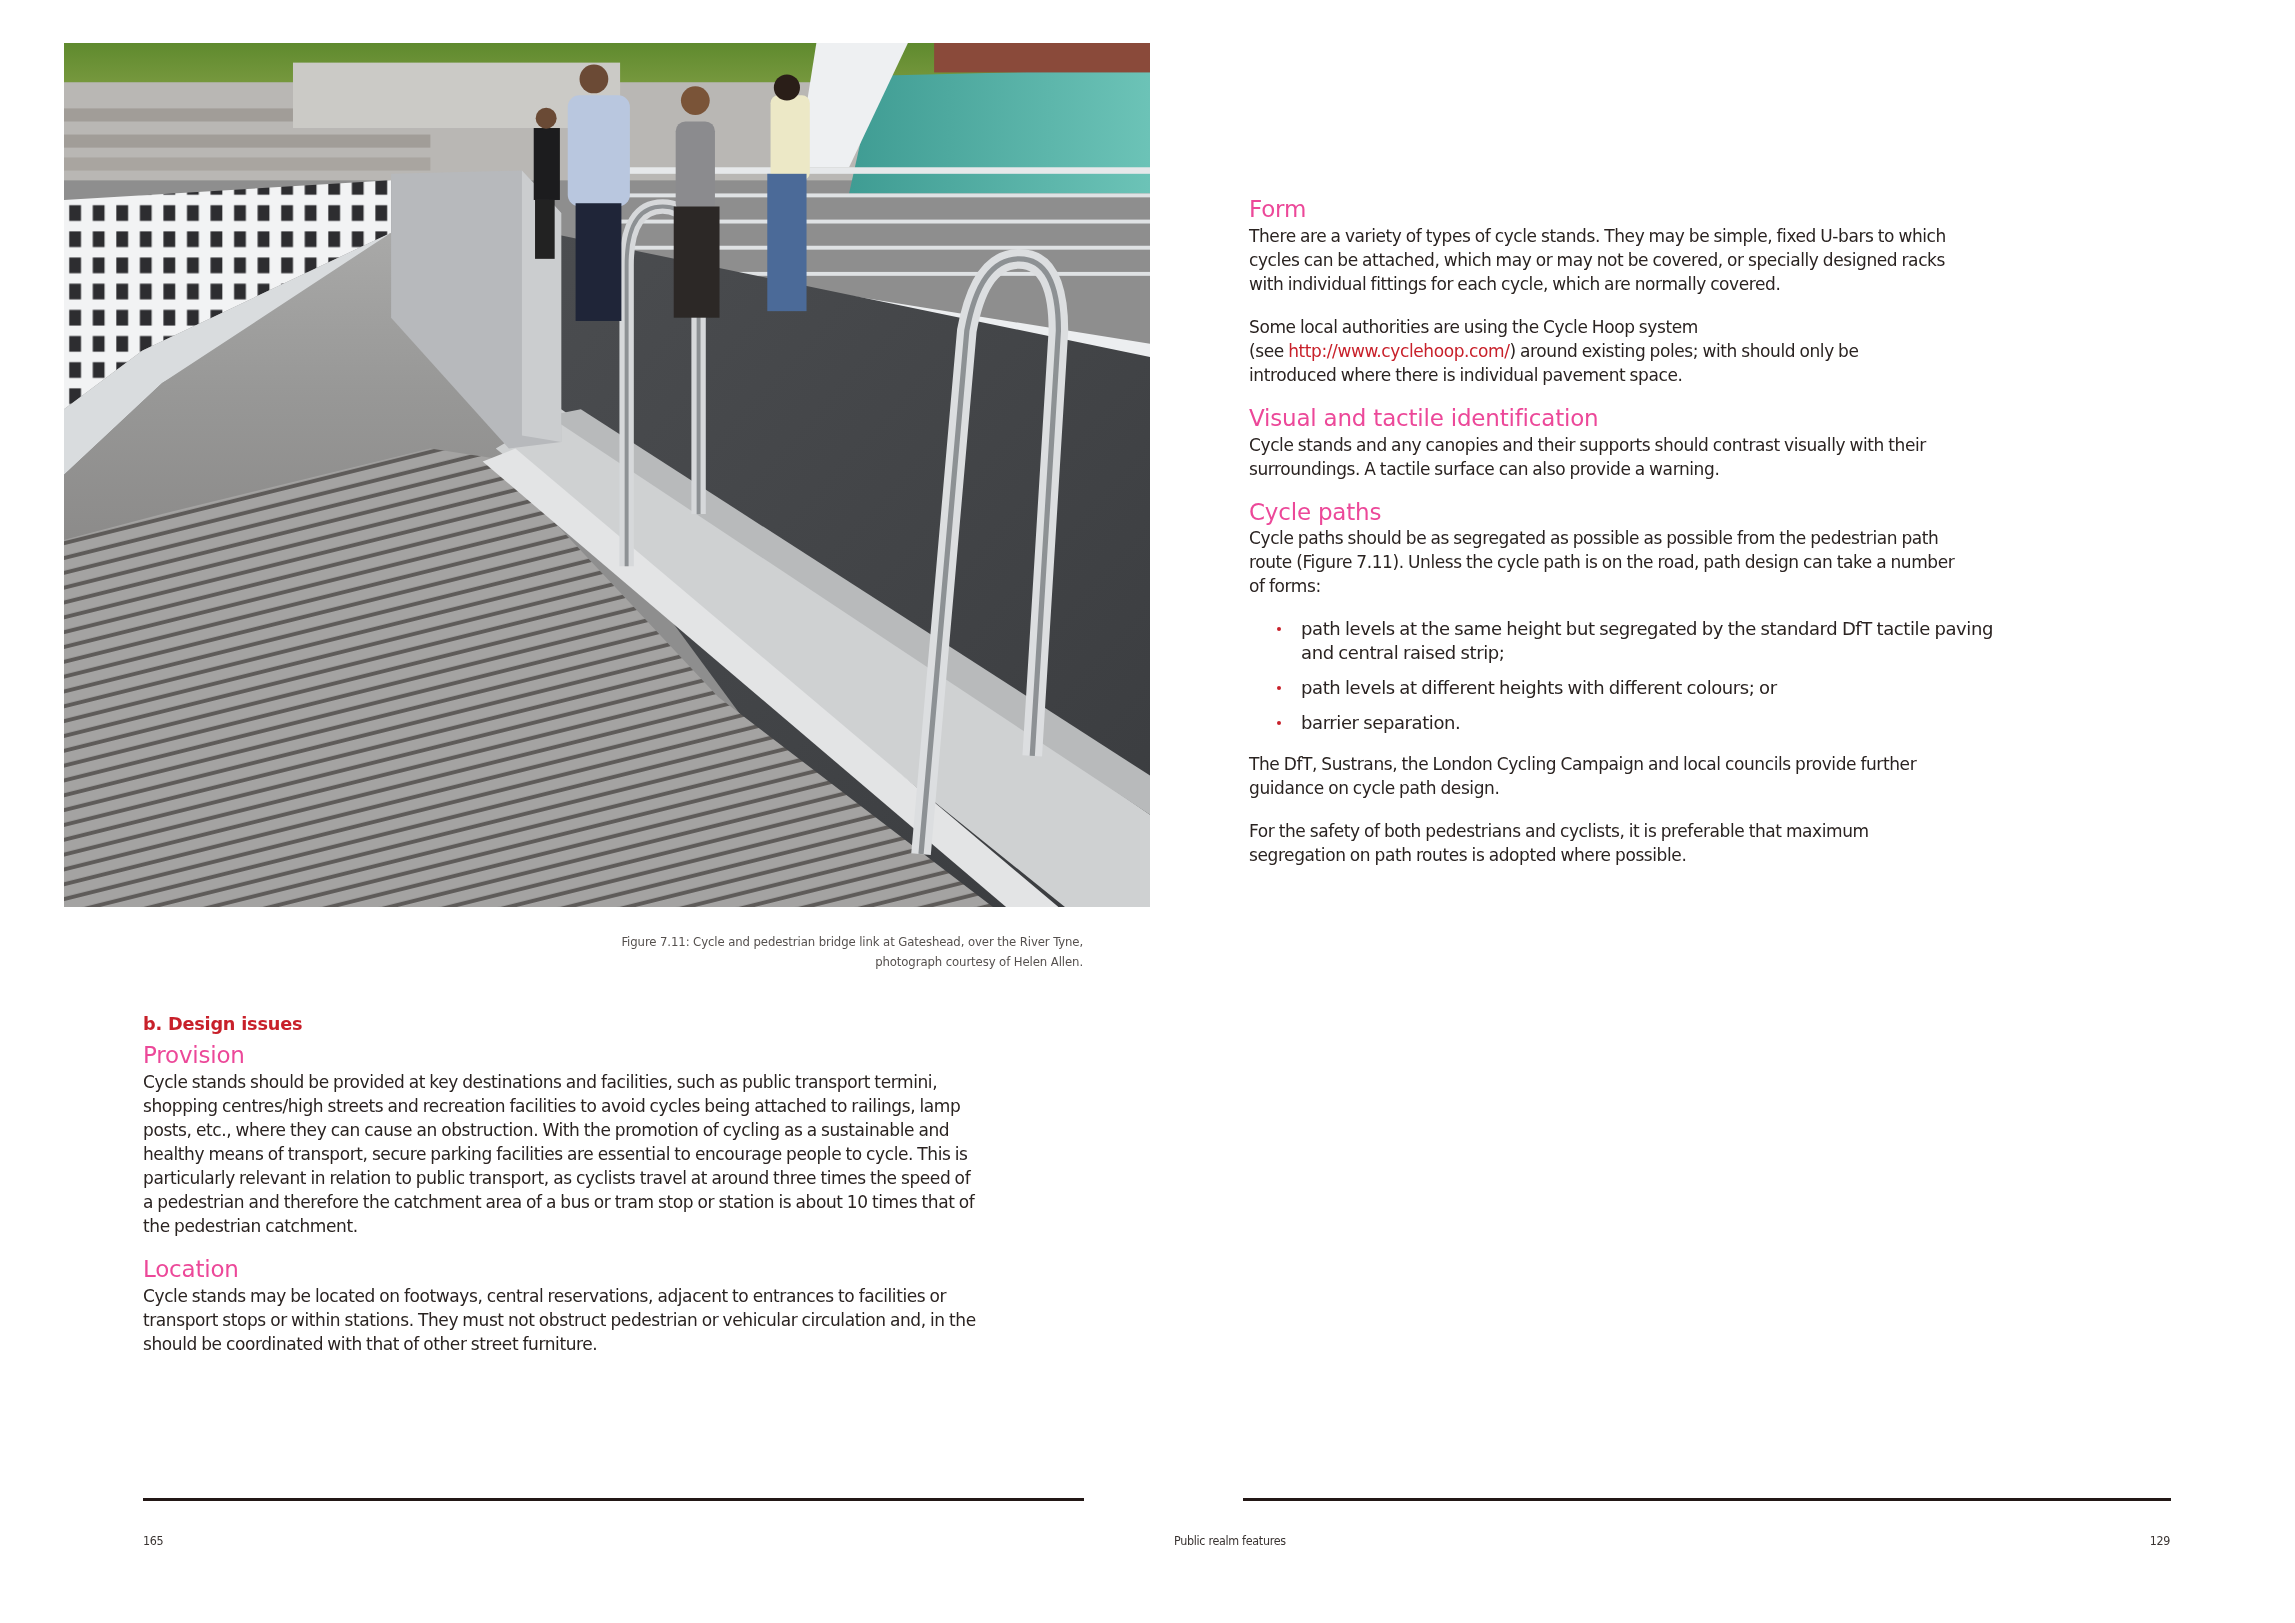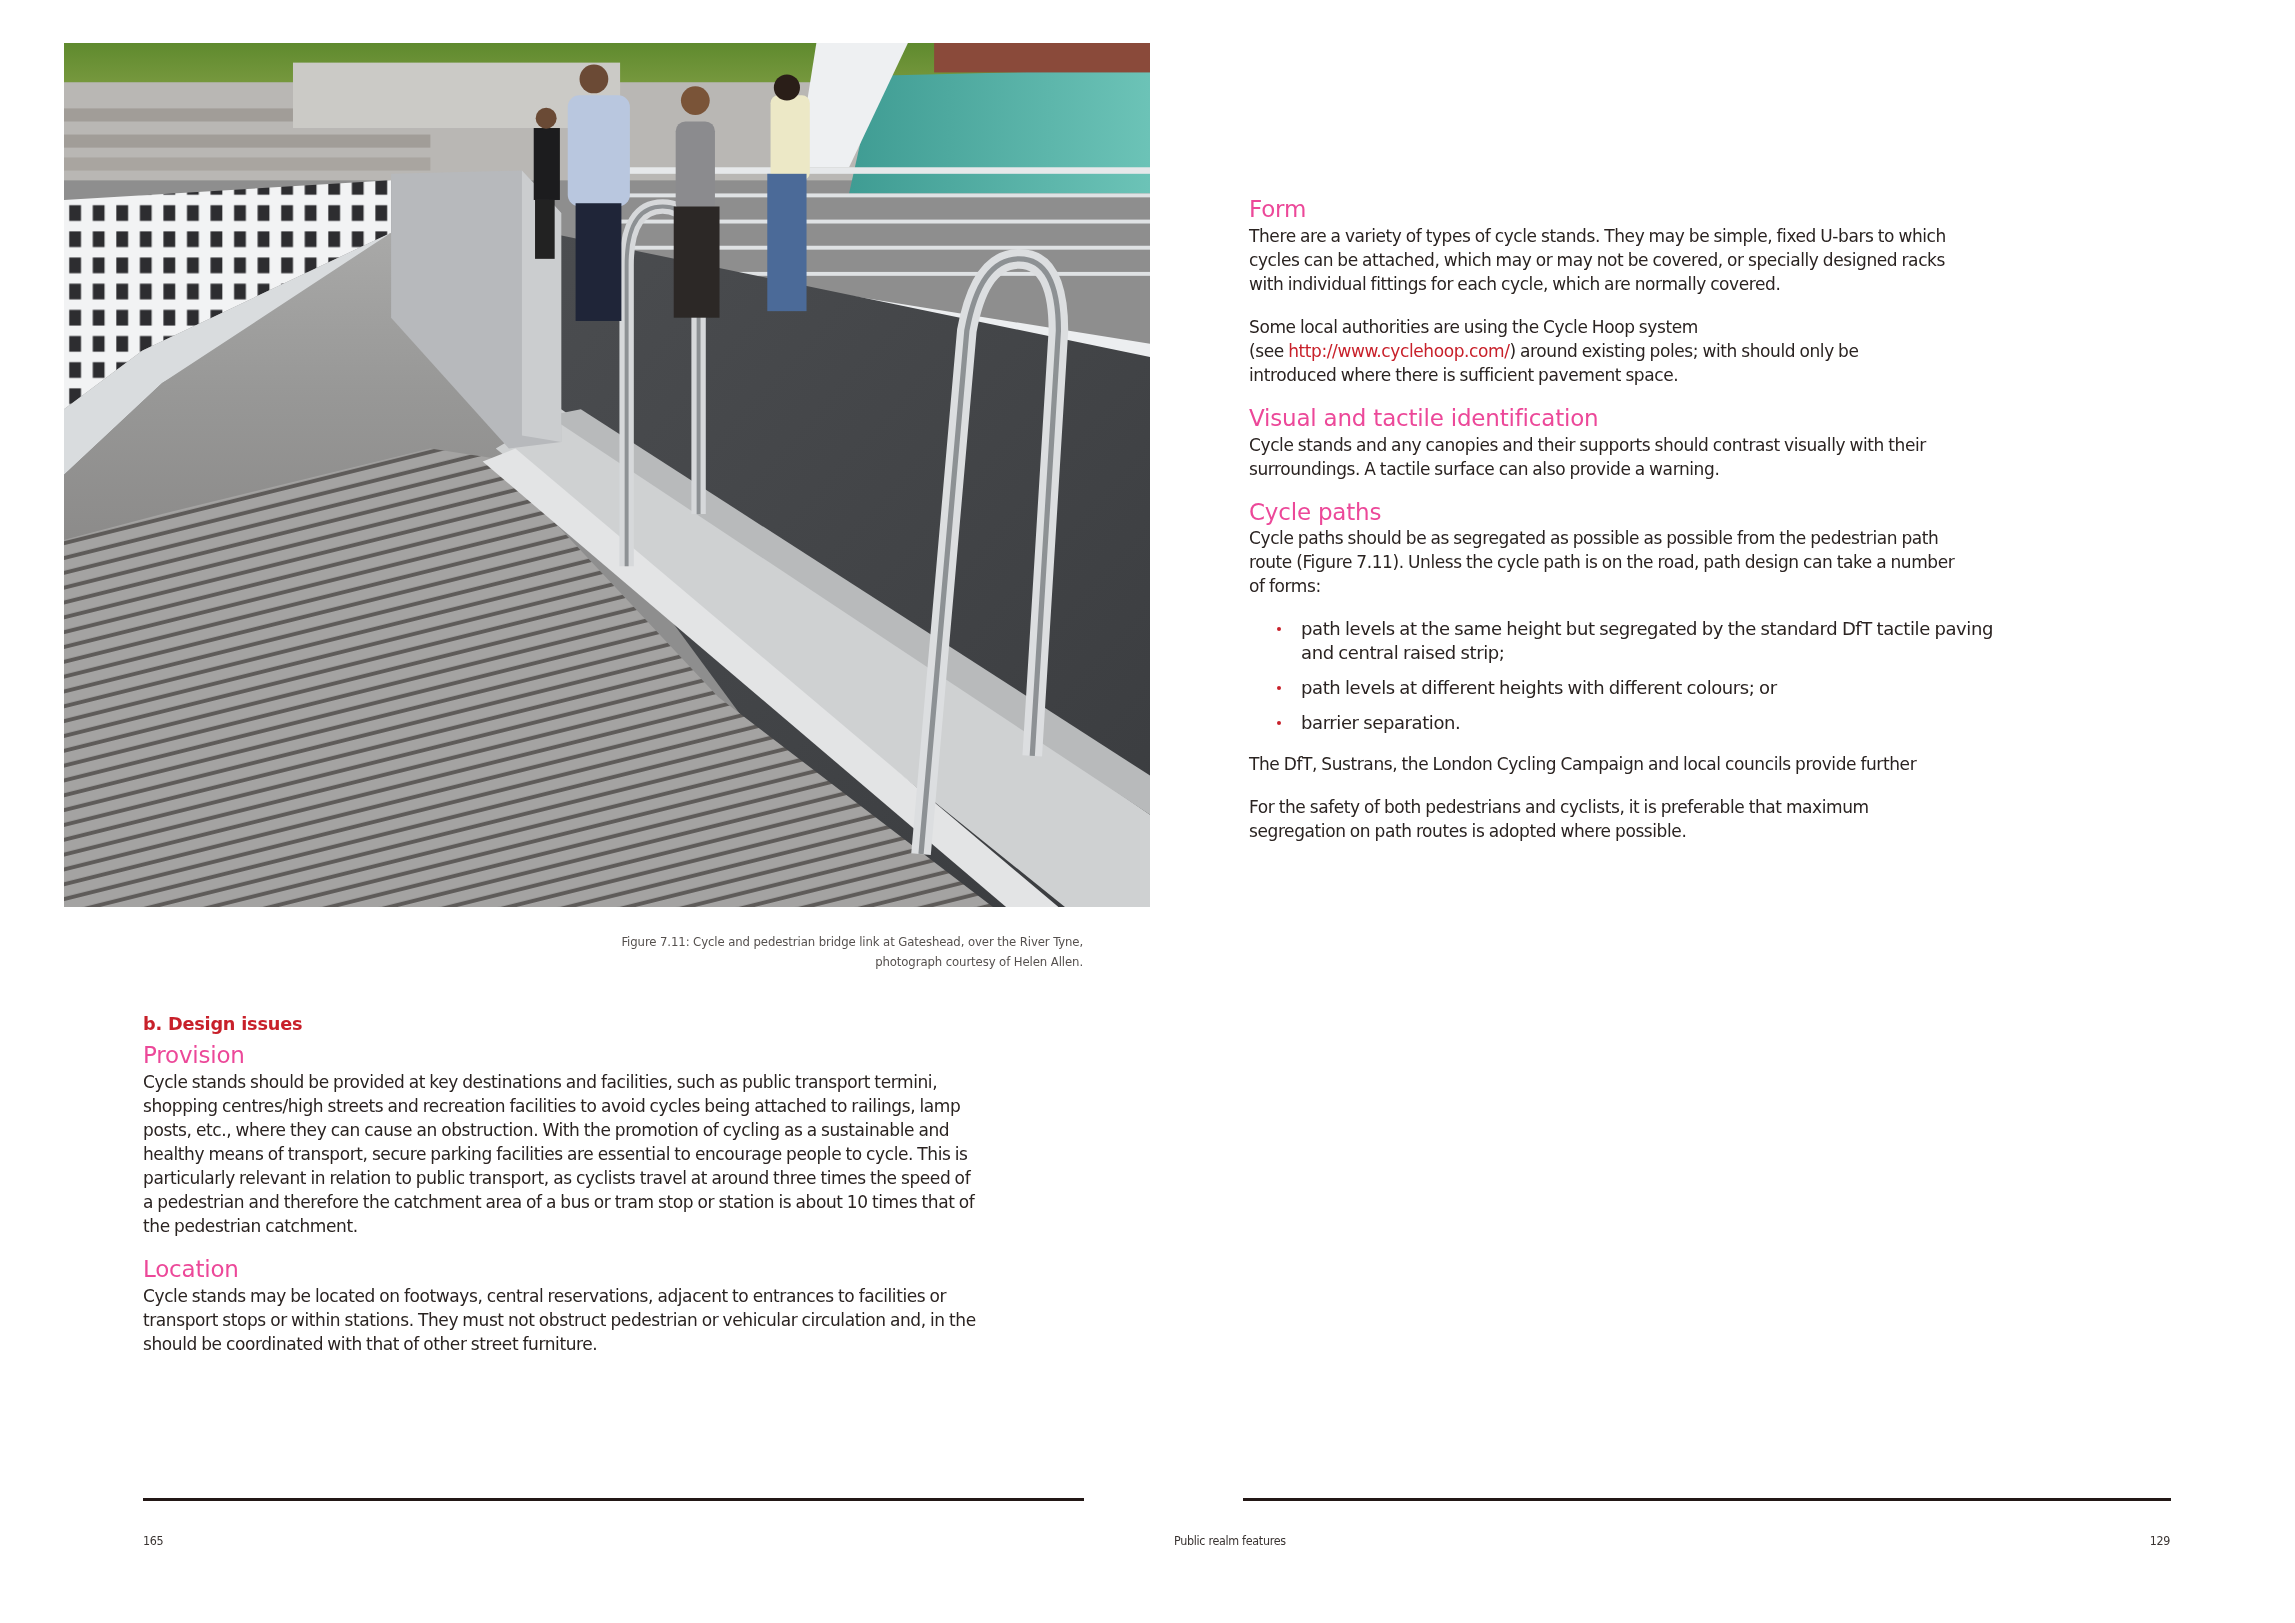--- a/index.html
+++ b/index.html
@@ -170,21 +170,21 @@
 
     <div class="heading">Form</div>
     <p class="para">
       <span class="line">There are a variety of types of cycle stands. They may be simple, fixed U-bars to which</span>
       <span class="line">cycles can be attached, which may or may not be covered, or specially designed racks</span>
       <span class="line">with individual fittings for each cycle, which are normally covered.</span>
     </p>
     <p class="para">
       <span class="line">Some local authorities are using the Cycle Hoop system</span>
       <span class="line"><span>(see </span><a class="link">http://www.cyclehoop.com/</a><span>) around existing poles; with should only be</span></span>
-      <span class="line">introduced where there is sufficient pavement space.</span>
+      <span class="line">introduced where there is individual pavement space.</span>
     </p>
 
     <div class="heading">Visual and tactile identification</div>
     <p class="para">
       <span class="line">Cycle stands and any canopies and their supports should contrast visually with their</span>
       <span class="line">surroundings. A tactile surface can also provide a warning.</span>
     </p>
 
     <div class="heading">Cycle paths</div>
     <p class="para">
@@ -204,20 +204,21 @@
         <span class="line">path levels at different heights with different colours; or</span>
       </li>
       <li>
         <span class="bullet"></span>
         <span class="line">barrier separation.</span>
       </li>
     </ul>
 
     <p class="para">
       <span class="line">The DfT, Sustrans, the London Cycling Campaign and local councils  provide further</span>
+      <span class="line">guidance on cycle path design.</span>
     </p>
     <p class="para">
       <span class="line">For the safety of both pedestrians and cyclists, it is preferable that maximum</span>
       <span class="line">segregation on path routes is adopted where possible.</span>
     </p>
   </div>
 
   <div class="rule" id="rule-right"></div>
   <div class="footer" id="running-right">Public realm features</div>
   <div class="footer" id="folio-right">129</div>

